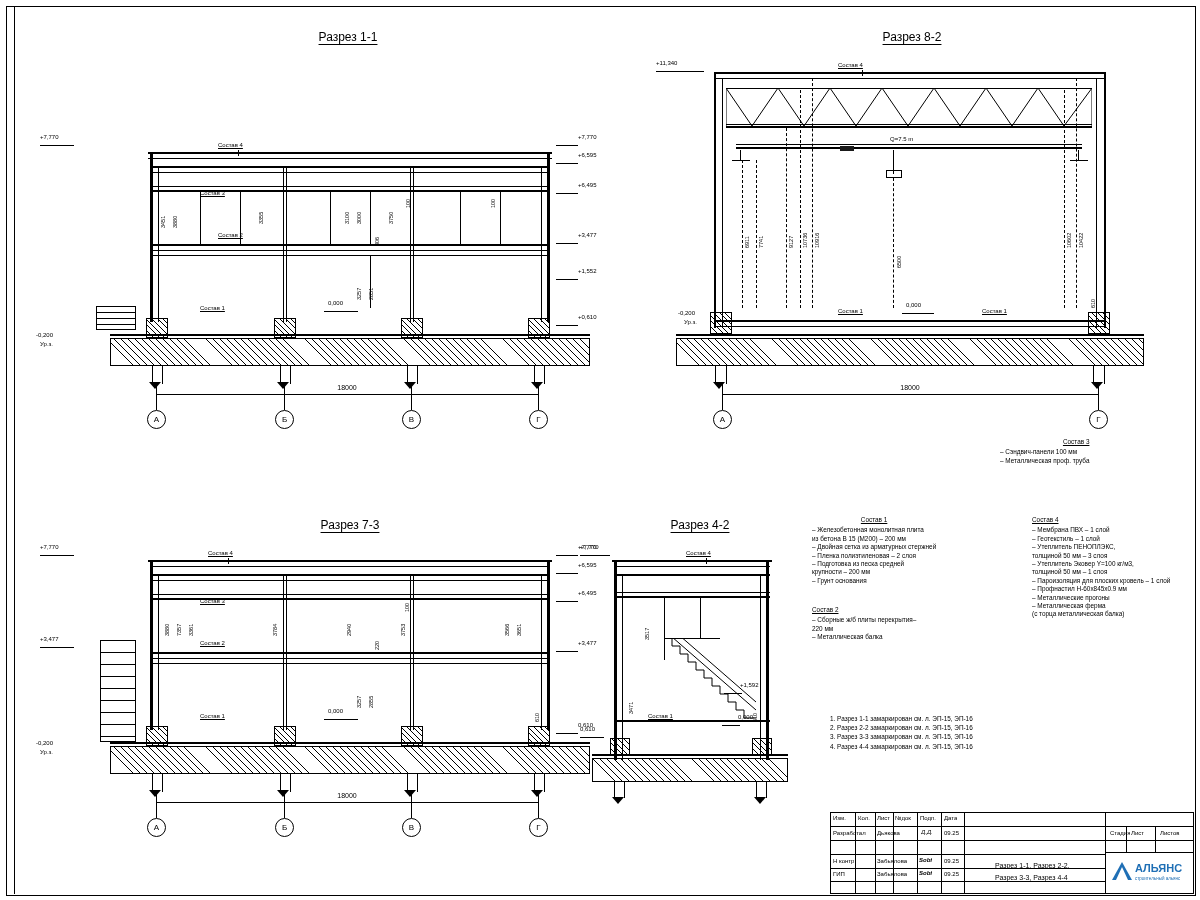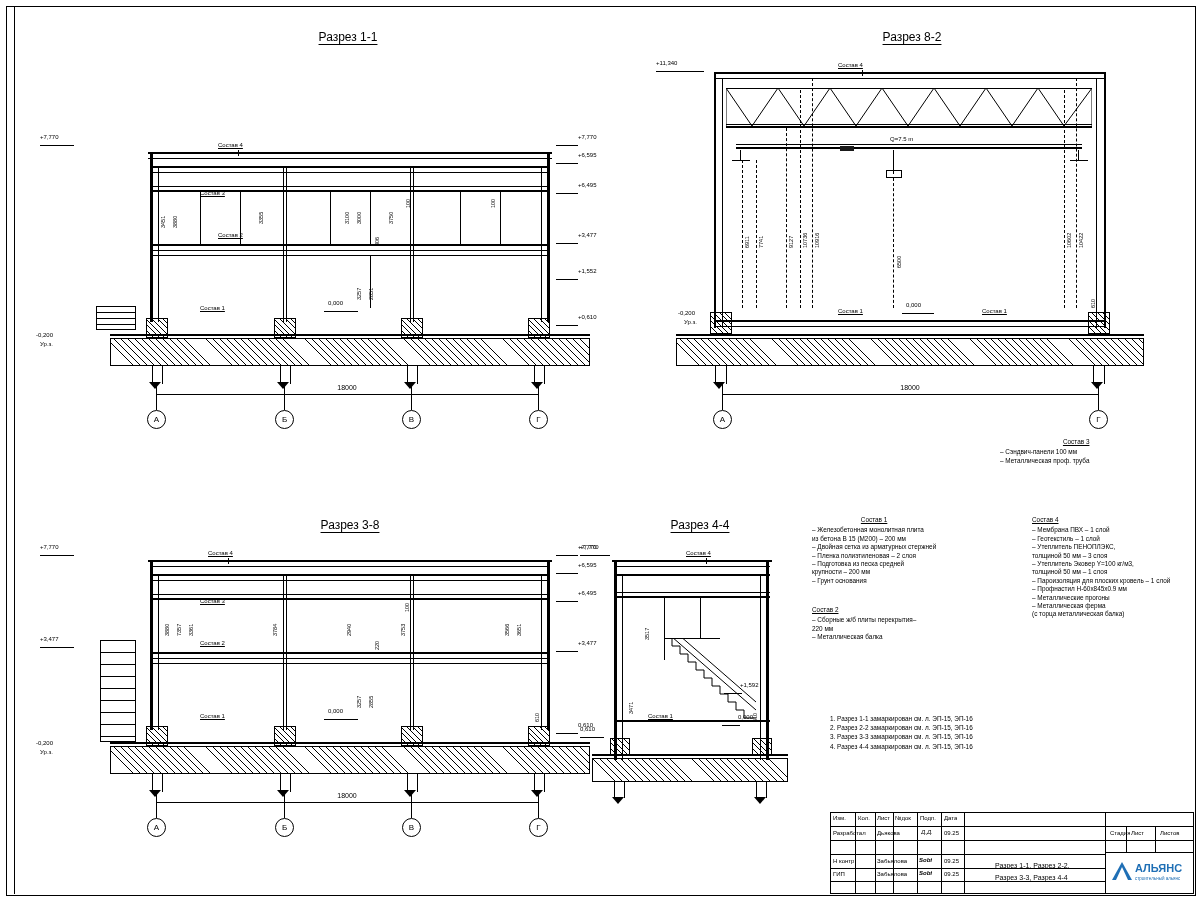--- a/index.html
+++ b/index.html
@@ -235,21 +235,21 @@
   <div class="circ" style="left:713px;top:410px;width:19px;height:19px;">
       <span>А</span>
     </div>
   <div class="ln v" style="left:1098px;top:384px;height:26px;"></div>
   <div class="circ" style="left:1089px;top:410px;width:19px;height:19px;">
       <span>Г</span>
     </div>
   <div class="ln h" style="left:722px;top:394px;width:376px;"></div>
   <div class="ttl c" style="left:910px;top:384px;">18000</div>
 
-  <div class="hdr" style="left:350px;top:518px;"><u>Разрез 3-8</u></div>
+  <div class="hdr" style="left:350px;top:518px;"><u>Разрез 7-3</u></div>
 
   <div class="ln h thick" style="left:148px;top:560px;width:404px;height:2px;"></div>
   <div class="ln h" style="left:150px;top:566px;width:400px;"></div>
   <div class="ln h thick" style="left:150px;top:574px;width:400px;height:2px;"></div>
   <div class="ln h" style="left:150px;top:580px;width:400px;"></div>
   <div class="ln h" style="left:150px;top:594px;width:400px;"></div>
   <div class="ln h thick" style="left:150px;top:598px;width:400px;height:2px;"></div>
 
   <div class="ln v thick" style="left:150px;top:560px;height:170px;width:3px;"></div>
   <div class="ln v thick" style="left:547px;top:560px;height:170px;width:3px;"></div>
@@ -347,21 +347,21 @@
   <div class="vtext" style="left:346px;top:636px;">2940</div>
   <div class="vtext" style="left:400px;top:636px;">3753</div>
   <div class="vtext" style="left:504px;top:636px;">3566</div>
   <div class="vtext" style="left:404px;top:612px;">100</div>
   <div class="vtext" style="left:516px;top:636px;">3651</div>
   <div class="vtext" style="left:374px;top:650px;">220</div>
   <div class="vtext" style="left:356px;top:708px;">3257</div>
   <div class="vtext" style="left:368px;top:708px;">2855</div>
   <div class="vtext" style="left:534px;top:722px;">610</div>
 
-  <div class="hdr" style="left:700px;top:518px;"><u>Разрез 4-4</u></div>
+  <div class="hdr" style="left:700px;top:518px;"><u>Разрез 4-2</u></div>
 
   <div class="ln h thick" style="left:612px;top:560px;width:160px;height:2px;"></div>
   <div class="ln h" style="left:614px;top:566px;width:156px;"></div>
   <div class="ln h thick" style="left:614px;top:574px;width:156px;height:2px;"></div>
   <div class="ln h" style="left:614px;top:592px;width:156px;"></div>
   <div class="ln h thick" style="left:614px;top:596px;width:156px;height:2px;"></div>
 
   <div class="ln v thick" style="left:614px;top:560px;height:200px;width:3px;"></div>
   <div class="ln v thick" style="left:766px;top:560px;height:200px;width:3px;"></div>
   <div class="ln v" style="left:622px;top:574px;height:186px;"></div>

